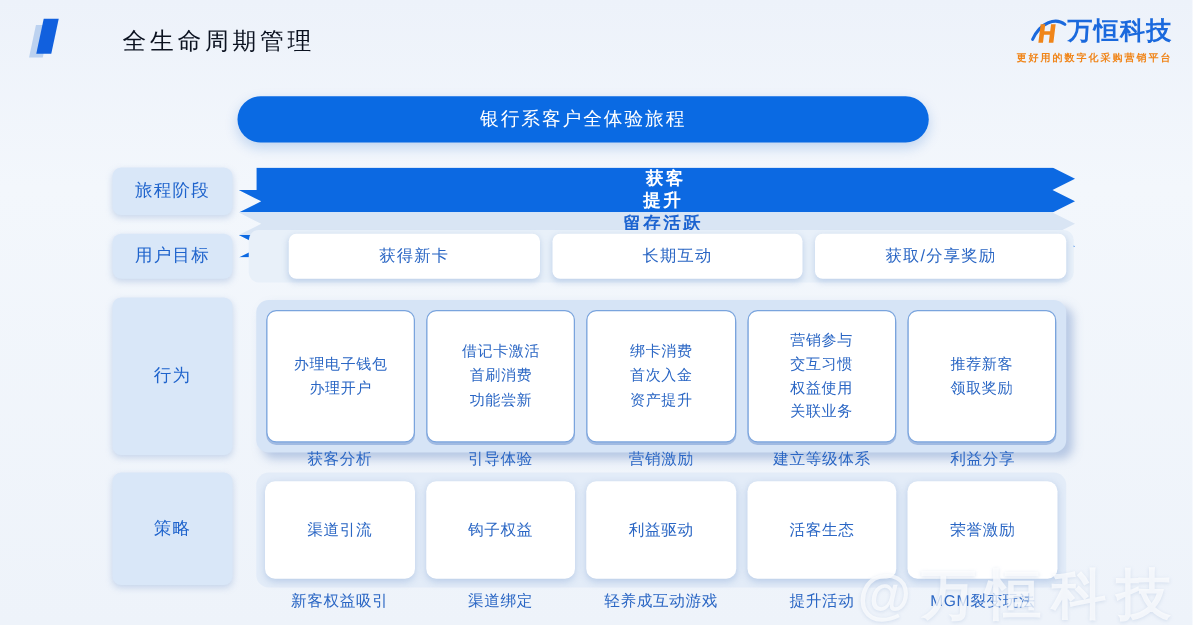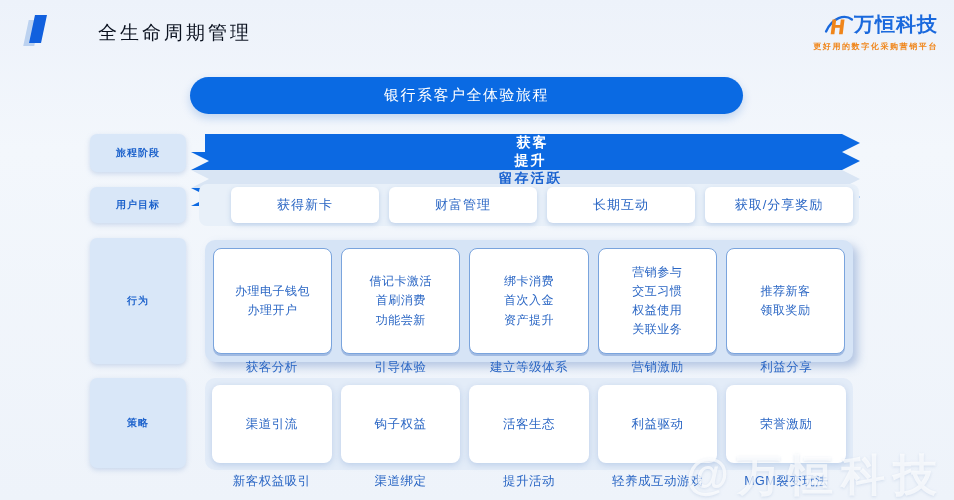--- a/index.html
+++ b/index.html
@@ -21,21 +21,21 @@
   .brand{position:absolute;right:16px;top:11px;display:flex;flex-direction:column;align-items:flex-end;}
   .brand-row{display:flex;align-items:center;gap:0;}
   .brand-name{font-size:20px;font-weight:800;color:var(--brand-blue);letter-spacing:1px;}
   .brand-tagline{font-size:8px;color:var(--brand-orange);letter-spacing:1.6px;margin-top:3px;font-weight:700;}
   
   .banner-pill{position:absolute;left:190px;top:77px;width:553px;height:37px;border-radius:19px;
     background:var(--primary);display:flex;align-items:center;justify-content:center;
     color:#fff;font-size:15px;font-weight:500;letter-spacing:1.5px;box-shadow:0 4px 10px rgba(10,90,200,.22);}
   
   .row-label{position:absolute;left:90px;width:96px;background:var(--label-bg);border-radius:7px;
-    display:flex;align-items:center;justify-content:center;color:#1e63cc;font-size:10px;font-weight:700;
+    display:flex;align-items:center;justify-content:center;color:#1e63cc;font-size:14px;font-weight:400;
     letter-spacing:1px;box-shadow:0 2px 5px rgba(130,160,210,.35);}
   .lbl-stages{top:134px;height:38px;}
   .lbl-goals{top:187px;height:36px;}
   .lbl-behaviors{top:238px;height:126px;}
   .lbl-strategies{top:378px;height:90px;}
   
   .stages{position:absolute;left:205px;top:134px;width:655px;height:38px;display:flex;flex-direction:column;}
   .stage-arrow{flex:1;display:flex;align-items:center;justify-content:center;
     font-size:14px;font-weight:700;letter-spacing:2px;position:relative;
     clip-path:polygon(0 0,calc(100% - 18px) 0,100% 50%,calc(100% - 18px) 100%,0 100%,18px 50%);}
@@ -95,21 +95,20 @@
 <div class="stages">
   <div class="stage-arrow stage-dark">获客</div>
   <div class="stage-arrow stage-dark">提升</div>
   <div class="stage-arrow stage-light">留存活跃</div>
   <div class="stage-arrow stage-dark">推荐</div>
 </div>
 
 <div class="goals-strip"></div>
 <div class="goals">
   <div class="goal-box">获得新卡</div>
-  <div class="goal-box">财富管理</div>
   <div class="goal-box">长期互动</div>
   <div class="goal-box">获取/分享奖励</div>
 </div>
 
 <div class="behaviors-panel">
   <div class="behavior-card">
     <div>办理电子钱包</div>
     <div>办理开户</div>
   </div>
   <div class="behavior-card">
@@ -139,28 +138,28 @@
     <div>获客分析</div>
     <div>渠道引流</div>
     <div>新客权益吸引</div>
   </div>
   <div class="strategy-card">
     <div>引导体验</div>
     <div>钩子权益</div>
     <div>渠道绑定</div>
   </div>
   <div class="strategy-card">
+    <div>营销激励</div>
+    <div>利益驱动</div>
+    <div>轻养成互动游戏</div>
+  </div>
+  <div class="strategy-card">
     <div>建立等级体系</div>
     <div>活客生态</div>
     <div>提升活动</div>
-  </div>
-  <div class="strategy-card">
-    <div>营销激励</div>
-    <div>利益驱动</div>
-    <div>轻养成互动游戏</div>
   </div>
   <div class="strategy-card">
     <div>利益分享</div>
     <div>荣誉激励</div>
     <div>MGM裂变玩法</div>
   </div>
 </div>
 
 <div class="watermark">@万恒科技</div>
 

